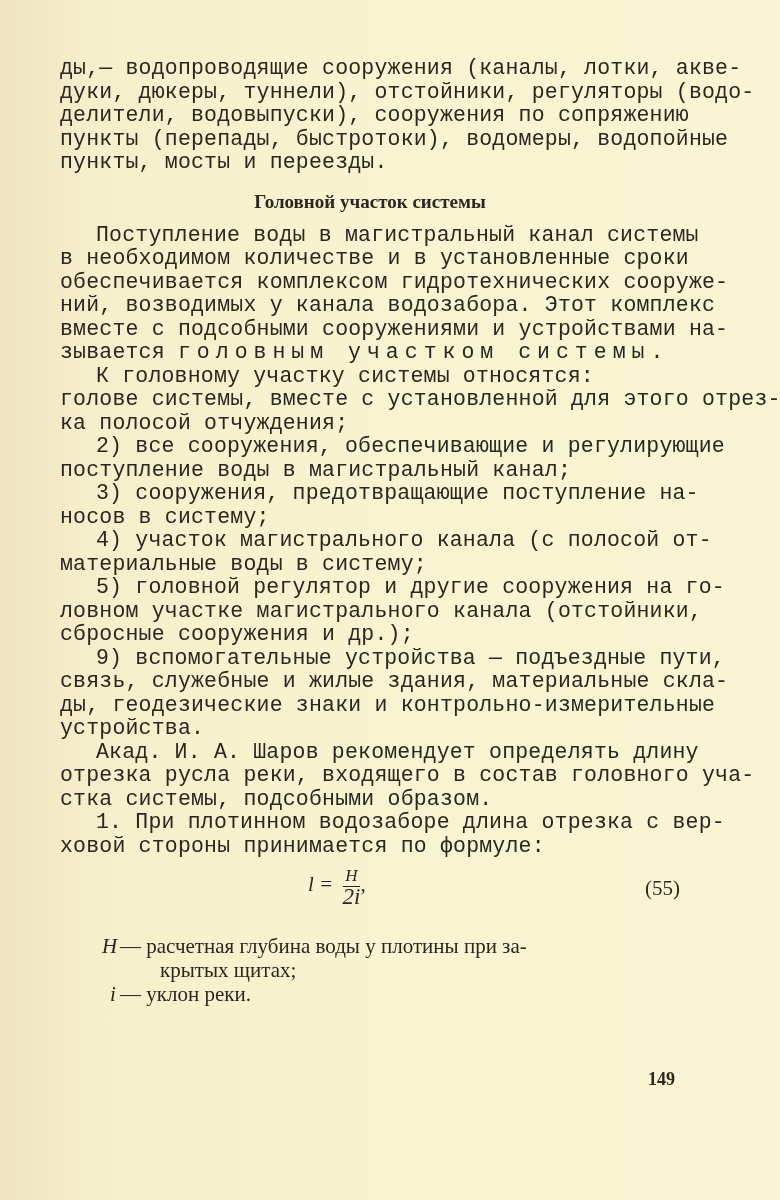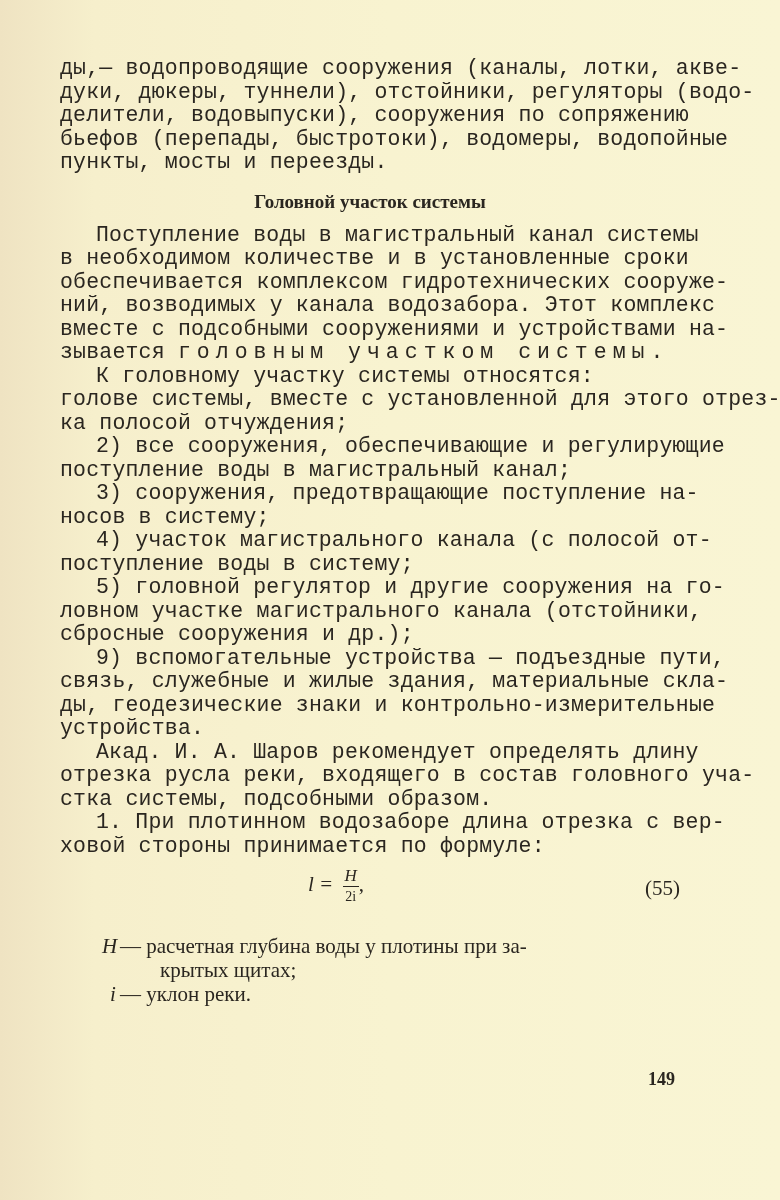--- a/index.html
+++ b/index.html
@@ -44,21 +44,21 @@
     margin-top: 2px;
   }
   .frac {
     position: absolute;
     left: 248px; top: 6px;
     font-size: 21px;
   }
   .frac .lhs { font-style: italic; }
   .frac .box { display: inline-block; vertical-align: middle; text-align: center; margin-left: 4px; }
   .frac .num { display: block; font-style: italic; font-size: 17px; border-bottom: 1px solid #2a2620; padding: 0 2px; line-height: 20px; }
-  .frac .den { display: block; font-size: 14px; line-height: 20px; }
+  .frac .den { display: block; font-style: italic; font-size: 23px; line-height: 20px; }
   .eqno {
     position: absolute;
     right: 0; top: 16px;
     font-size: 21px;
   }
   .defs { margin-top: 10px; font-size: 21px; }
   .def-row { height: 24px; line-height: 24px; position: relative; white-space: nowrap; }
   .def-row .where { position: absolute; left: 0; }
   .def-row .sym { position: absolute; font-style: italic; }
   .def-row .txt { position: absolute; }
@@ -71,21 +71,21 @@
 </style>
 </head>
 <body>
 
 <div class="page">
 
   <div>
     <div class="line">ды,— водопроводящие сооружения (каналы, лотки, акве-</div>
     <div class="line">дуки, дюкеры, туннели), отстойники, регуляторы (водо-</div>
     <div class="line">делители, водовыпуски), сооружения по сопряжению</div>
-    <div class="line">бьефов (перепады, быстротоки), водомеры, водопойные</div>
+    <div class="line">пункты (перепады, быстротоки), водомеры, водопойные</div>
     <div class="line last">пункты, мосты и переезды.</div>
   </div>
 
   <div class="heading">Головной участок системы</div>
 
   <div>
     <div class="line indent">Поступление воды в магистральный канал системы</div>
     <div class="line">в необходимом количестве и в установленные сроки</div>
     <div class="line">обеспечивается комплексом гидротехнических сооруже-</div>
     <div class="line">ний, возводимых у канала водозабора. Этот комплекс</div>
@@ -102,21 +102,21 @@
   <div>
     <div class="line indent">2) все сооружения, обеспечивающие и регулирующие</div>
     <div class="line last">поступление воды в магистральный канал;</div>
   </div>
   <div>
     <div class="line indent">3) сооружения, предотвращающие поступление на-</div>
     <div class="line last">носов в систему;</div>
   </div>
   <div>
     <div class="line indent">4) участок магистрального канала (с полосой от-</div>
-    <div class="line last">поступление воды в систему;</div>
+    <div class="line last">материальные воды в систему;</div>
   </div>
   <div>
     <div class="line indent">5) головной регулятор и другие сооружения на го-</div>
     <div class="line">ловном участке магистрального канала (отстойники,</div>
     <div class="line last">сбросные сооружения и др.);</div>
   </div>
   <div>
     <div class="line indent">9) вспомогательные устройства — подъездные пути,</div>
     <div class="line">связь, служебные и жилые здания, материальные скла-</div>
     <div class="line">ды, геодезические знаки и контрольно-измерительные</div>

